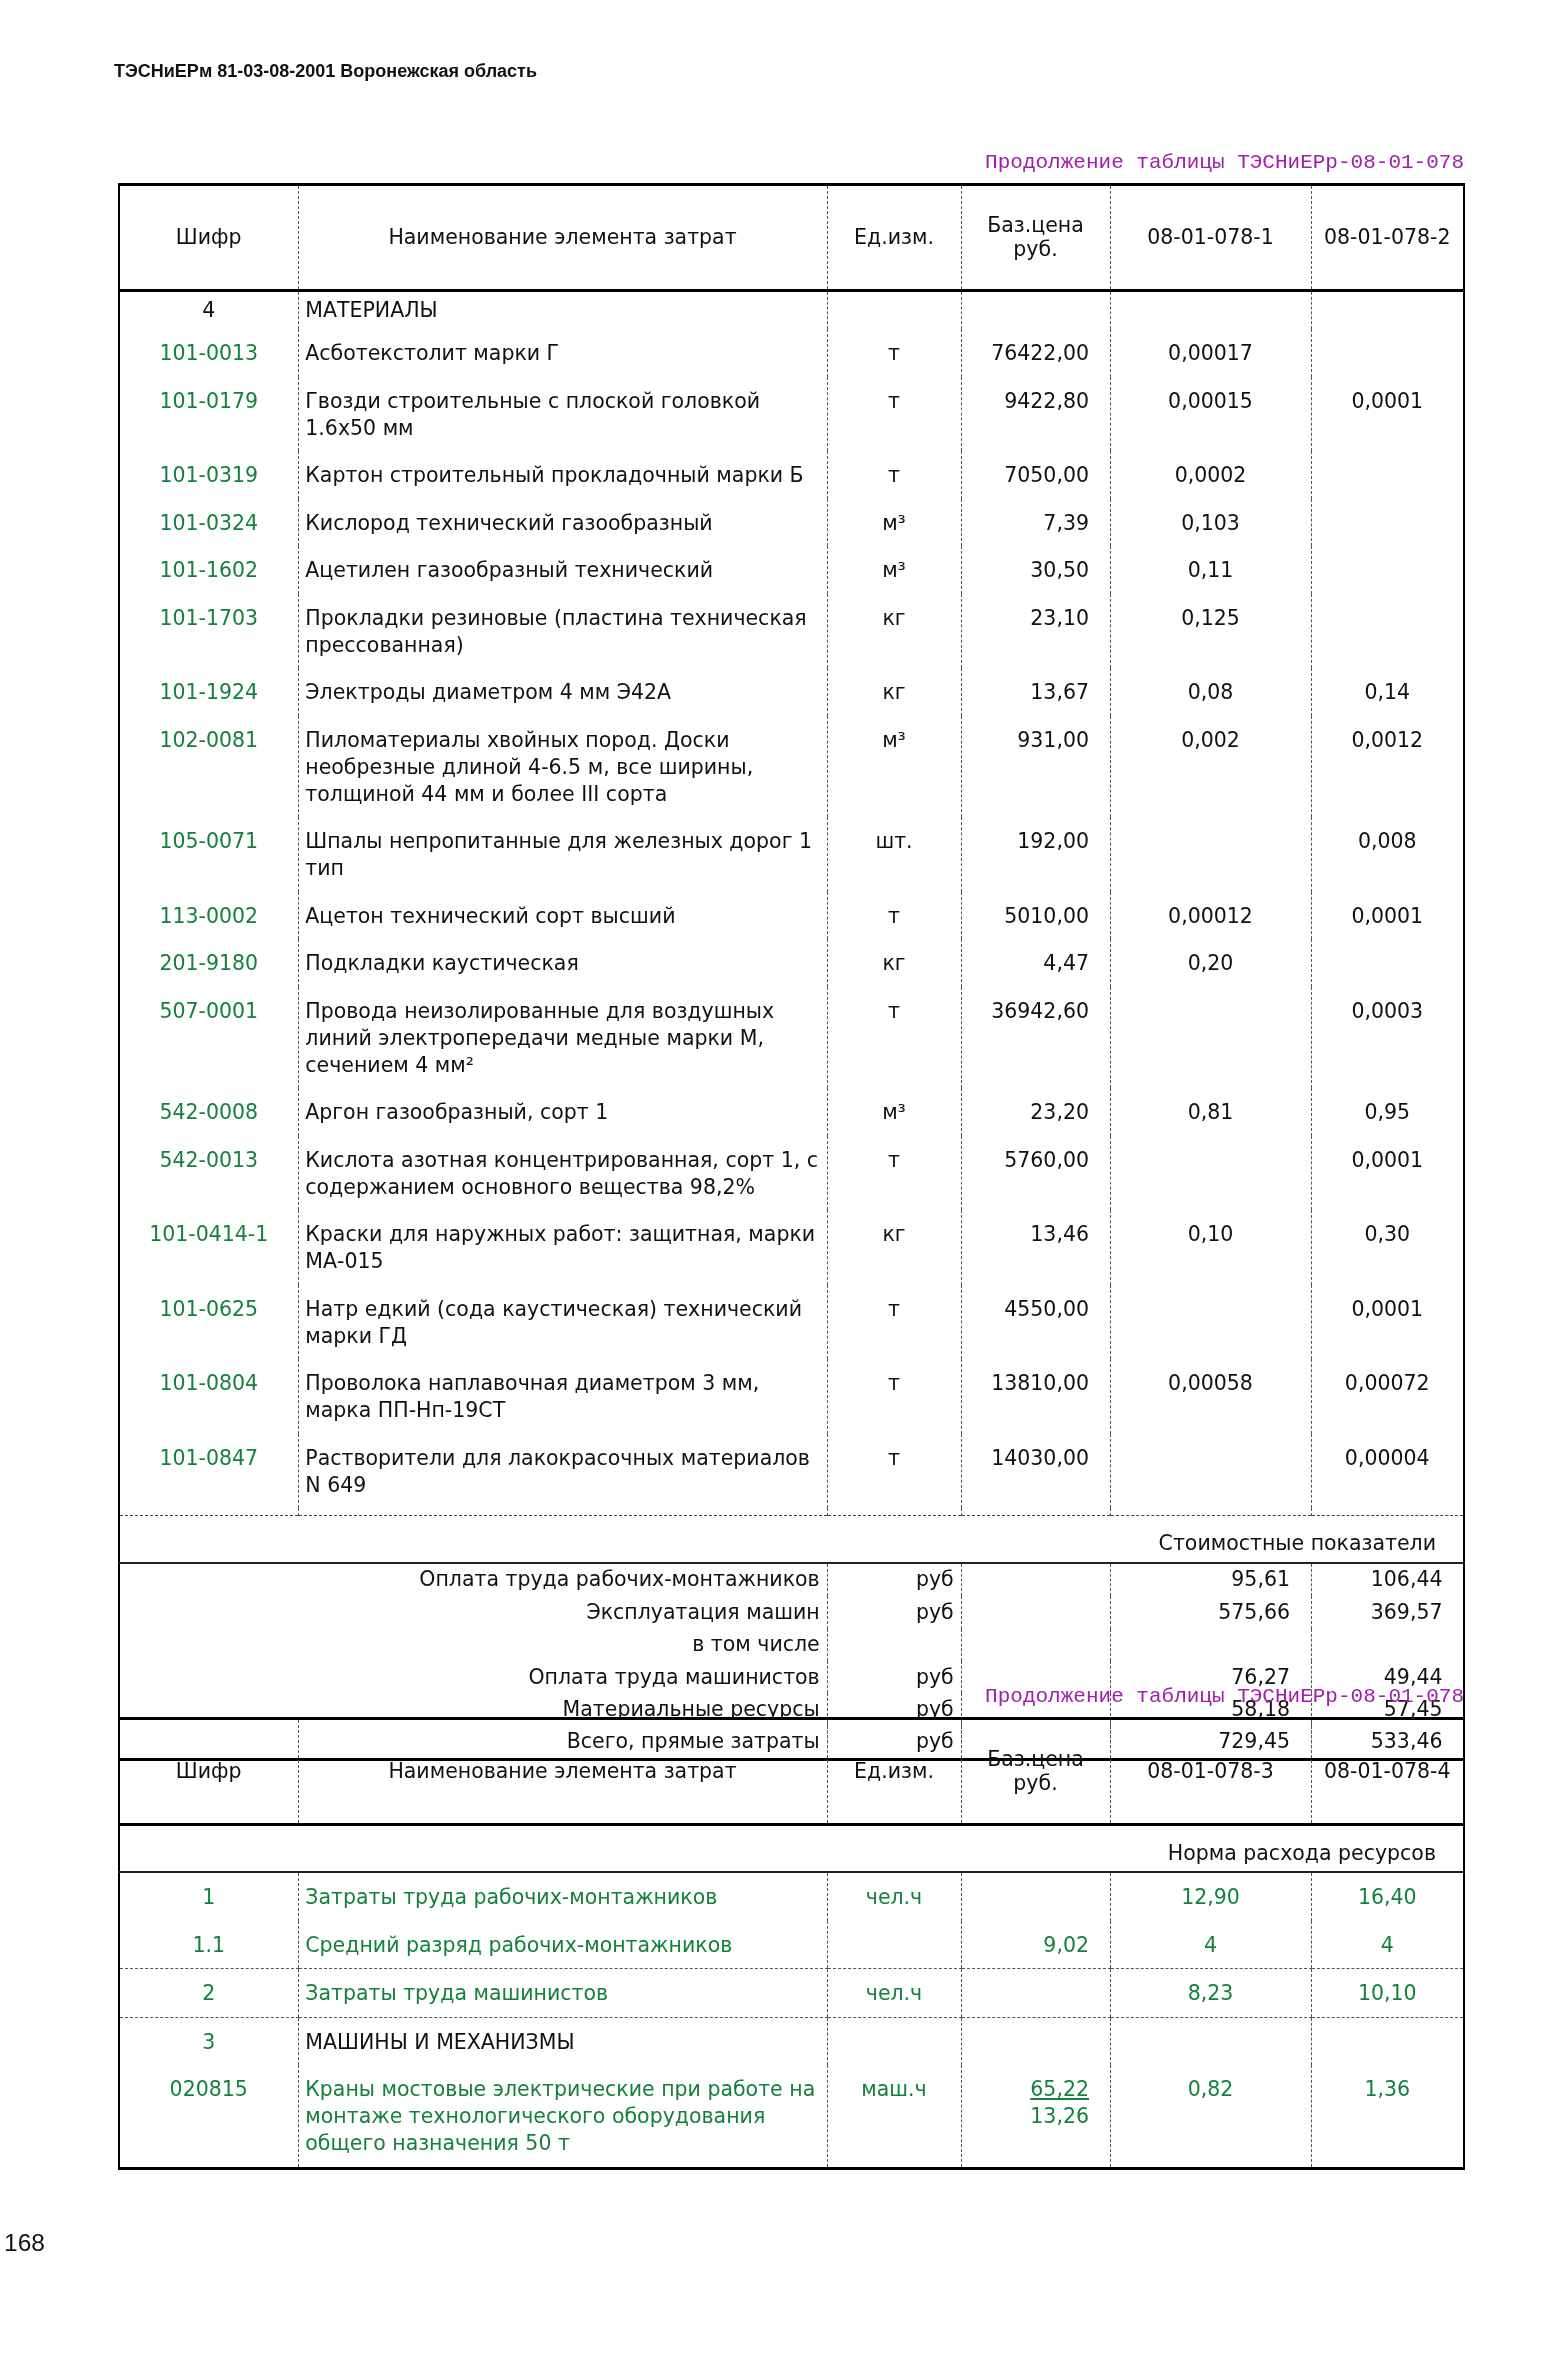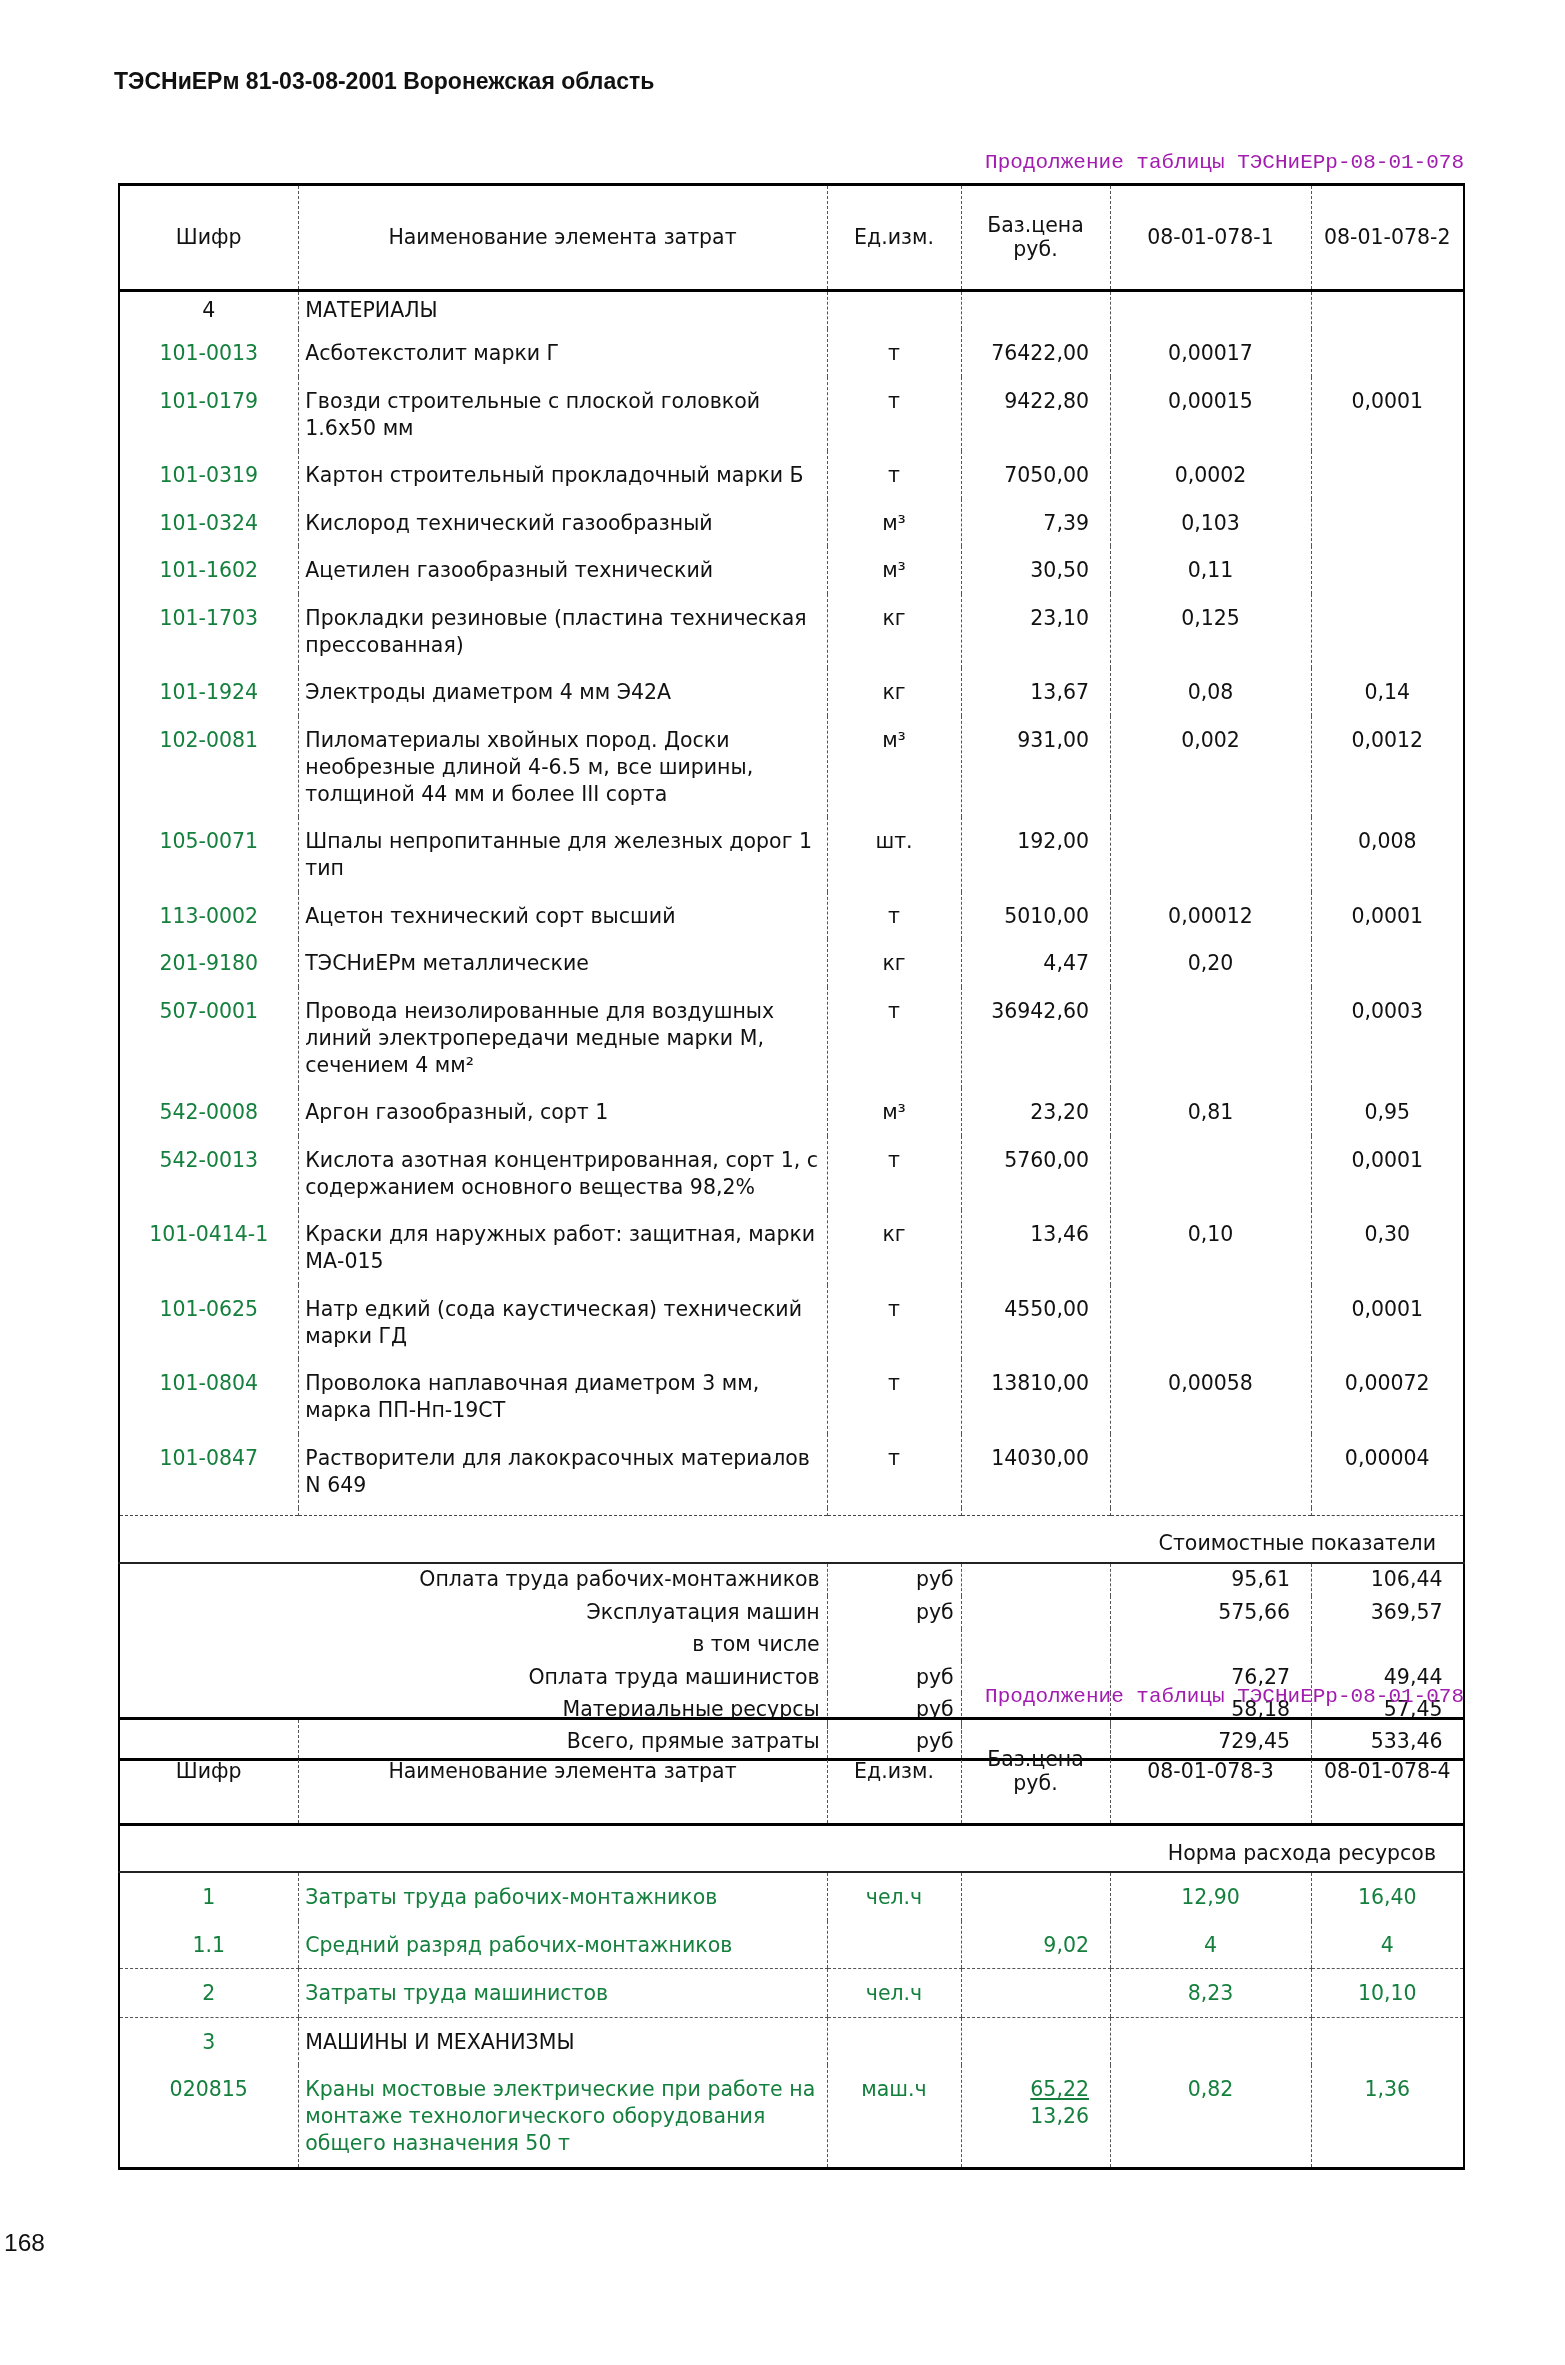--- a/index.html
+++ b/index.html
@@ -1,22 +1,22 @@
 <!DOCTYPE html>
 <html style="font-size:11px"><head>
 <meta charset="utf-8">
 <style>
   html, body { margin: 0; padding: 0; background: #ffffff; }
   body {
     width: 1566px; height: 2366px; position: relative; overflow: hidden;
     font-family: "DejaVu Sans", sans-serif; color: #111;
   }
   .page-header {
-    position: absolute; left: 114px; top: 68px;
-    font-family: "Liberation Sans", sans-serif; font-weight: bold; font-size: 23px;
+    position: absolute; left: 114px; top: 61px;
+    font-family: "Liberation Sans", sans-serif; font-weight: bold; font-size: 18px;
   }
   .caption {
     position: absolute; right: 102px; font-size: 21px; color: #a21caf;
     font-family: Liberation Mono, monospace;
   }
   table.grid {
     position: absolute; left: 118px; width: 1344px;
     border-collapse: collapse; table-layout: fixed;
     font-size: 20.5px;
   }
@@ -157,21 +157,21 @@
       <tr class="row">
         <td class="c-code faint">113-0002</td>
         <td>Ацетон технический сорт высший</td>
         <td class="c-unit">т</td>
         <td class="c-num">5010,00</td>
         <td class="c-val">0,00012</td>
         <td class="c-val">0,0001</td>
       </tr>
       <tr class="row">
         <td class="c-code faint">201-9180</td>
-        <td>ТЭСНиЕРм металлические</td>
+        <td>Подкладки каустическая</td>
         <td class="c-unit">кг</td>
         <td class="c-num">4,47</td>
         <td class="c-val">0,20</td>
         <td class="c-val"></td>
       </tr>
       <tr class="row">
         <td class="c-code faint">507-0001</td>
         <td>Провода неизолированные для воздушных линий электропередачи медные марки М, сечением 4 мм²</td>
         <td class="c-unit">т</td>
         <td class="c-num">36942,60</td>

